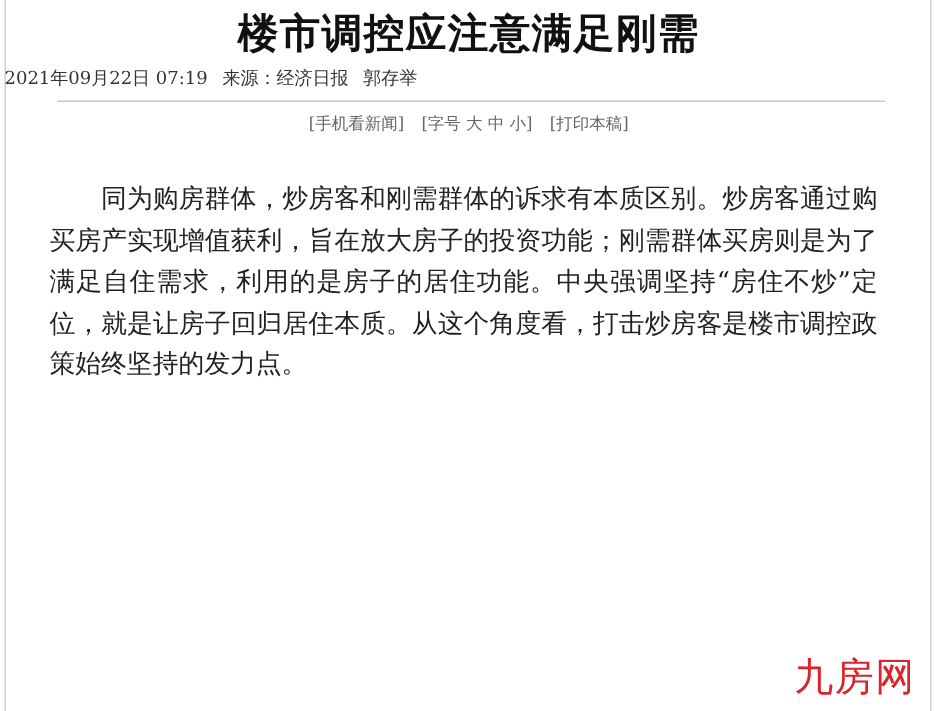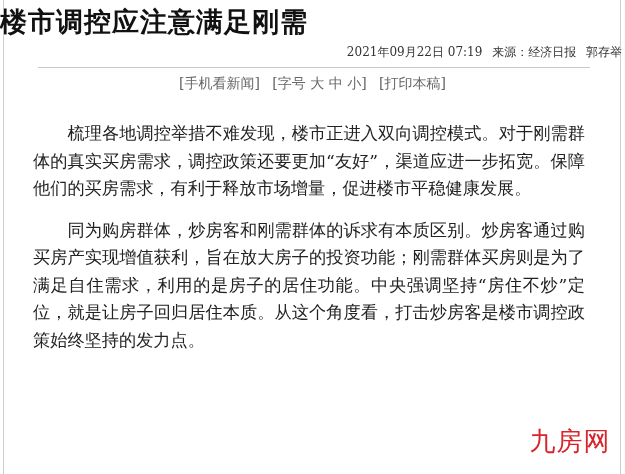--- a/index.html
+++ b/index.html
@@ -10,48 +10,48 @@
       color: #1e1e1e;
       position: relative;
     }
     .frame {
       position: absolute; left: 3px; top: 0; width: 618px; height: 474px;
       border-left: 1px solid #cfcfcf; border-right: 1px solid #cfcfcf;
       box-sizing: border-box;
     }
     .title {
       position: absolute; left: 0; top: 4px; width: 625px;
-      font-size: 27px; font-weight: bold; letter-spacing: 1px;
+      text-align: center; font-size: 27px; font-weight: bold; letter-spacing: 1px;
       color: #111;
       font-family: "DejaVu Sans", "Liberation Sans", sans-serif;
     }
     .meta {
-      position: absolute; left: 0; top: 44px; width: 625px; text-align: right;
+      position: absolute; left: 0; top: 44px; width: 625px; text-align: left;
       font-size: 12px; color: #333;
     }
     .meta span { margin: 0 3px; }
     .divider {
       position: absolute; left: 38px; top: 67px; width: 552px; height: 0;
       border-top: 1px solid #c8c8c8;
     }
     .tools {
       position: absolute; left: 0; top: 75px; width: 625px; text-align: center;
-      font-size: 14px; color: #666;
+      font-size: 11px; color: #666;
     }
     .tools span { margin: 0 4px; }
     .article {
       position: absolute; left: 33px; top: 120px; width: 552px;
     }
     .article p {
       margin: 0 0 14px 0; text-indent: 2em;
       font-size: 17.2px; line-height: 27.5px; color: #222;
       text-align: justify;
     }
     .watermark {
-      position: absolute; left: 520px; top: 427px; width: 100px;
+      position: absolute; left: 520px; top: 438px; width: 100px;
       text-align: center;
     }
     .wm-logo {
       font-family: "DejaVu Sans", "Liberation Sans", sans-serif;
       font-size: 26px; color: #d8242a; letter-spacing: 1px; line-height: 28px;
       font-weight: normal;
     }
     .wm-url {
       font-family: "Liberation Sans", sans-serif;
       font-size: 11px; color: #d8242a; line-height: 13px;
@@ -72,19 +72,18 @@
 
 <div class="divider"></div>
 
 <div class="tools">
   <span>[手机看新闻]</span>
   <span>[字号 大 中 小]</span>
   <span>[打印本稿]</span>
 </div>
 
 <div class="article">
-  <p>梳理各地调控举措不难发现，楼市正进入双向调控模式。对于刚需群体的真实买房需求，调控政策还要更加“友好”，渠道应进一步拓宽。保障他们的买房需求，有利于释放市场增量，促进楼市平稳健康发展。</p>
   <p>同为购房群体，炒房客和刚需群体的诉求有本质区别。炒房客通过购买房产实现增值获利，旨在放大房子的投资功能；刚需群体买房则是为了满足自住需求，利用的是房子的居住功能。中央强调坚持“房住不炒”定位，就是让房子回归居住本质。从这个角度看，打击炒房客是楼市调控政策始终坚持的发力点。</p>
 </div>
 
 <div class="watermark">
   <div class="wm-logo">九房网</div>
 </div>
 
 </body></html>

